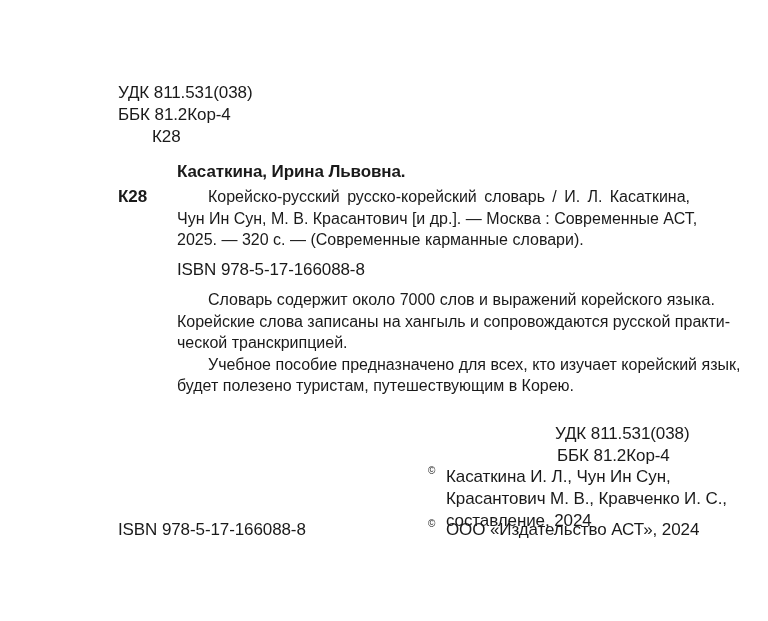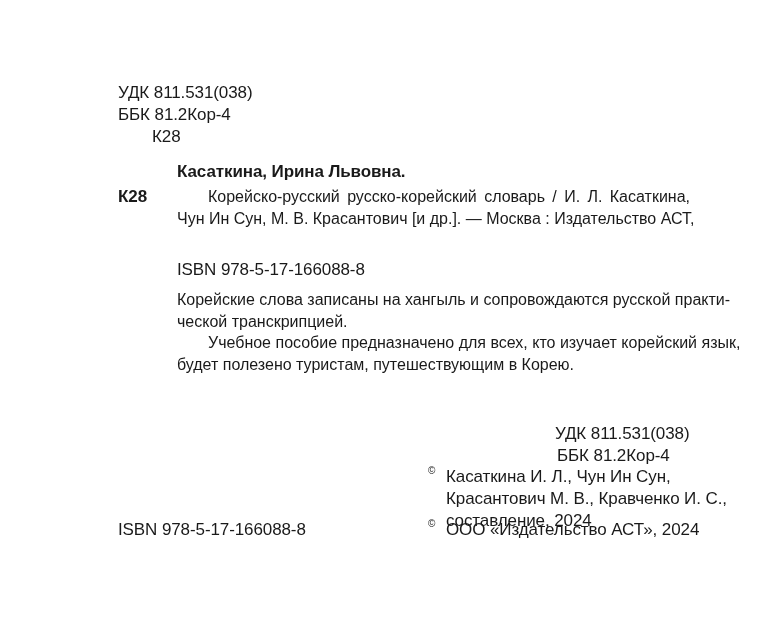--- a/index.html
+++ b/index.html
@@ -22,26 +22,28 @@
 
 <div class="abs cond" style="left:118px; top:82px;">УДК 811.531(038)</div>
 <div class="abs cond" style="left:118px; top:104px;">ББК 81.2Кор-4</div>
 <div class="abs cond" style="left:152px; top:126px;">К28</div>
 
 <div class="abs cond bold" style="left:177px; top:161px;">Касаткина, Ирина Львовна.</div>
 <div class="abs cond bold" style="left:118px; top:186px;">К28</div>
 
 <div class="block" style="left:177px; top:186px; width:513px;">
   <span class="line just ind">Корейско-русский русско-корейский словарь / И. Л. Касаткина,</span>
-  <span class="line just">Чун Ин Сун, М. В. Красантович [и др.]. — Москва : Издательство АСТ,</span>
+  <span class="line just">Чун Ин Сун, М. В. Красантович [и др.]. — Москва : Современные АСТ,</span>
+  <span class="line">2025. — 320 с. — (Современные карманные словари).</span>
 </div>
 
 <div class="abs cond" style="left:177px; top:259px;">ISBN 978-5-17-166088-8</div>
 
 <div class="block" style="left:177px; top:289px; width:513px;">
+  <span class="line just ind">Словарь содержит около 7000 слов и выражений корейского языка.</span>
   <span class="line just">Корейские слова записаны на хангыль и сопровождаются русской практи-</span>
   <span class="line">ческой транскрипцией.</span>
   <span class="line just ind">Учебное пособие предназначено для всех, кто изучает корейский язык,</span>
   <span class="line">будет полезено туристам, путешествующим в Корею.</span>
 </div>
 
 <div class="abs cond" style="left:555px; top:423px;">УДК 811.531(038)</div>
 <div class="abs cond" style="left:557px; top:445px;">ББК 81.2Кор-4</div>
 
 <div class="abs cond" style="left:428px; top:466px; width:280px;">

